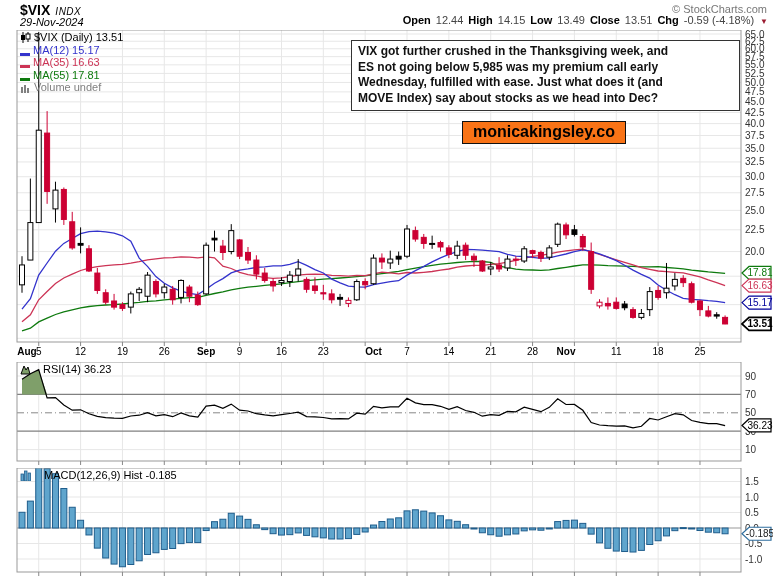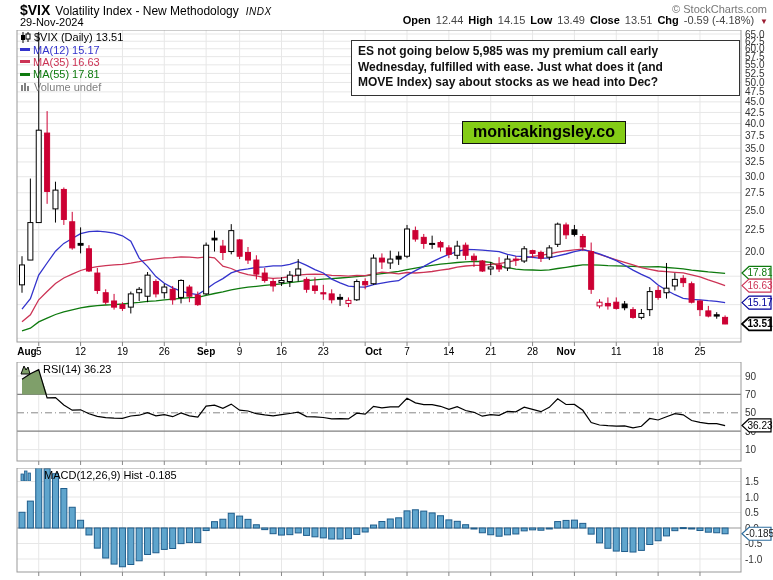--- a/index.html
+++ b/index.html
@@ -4,44 +4,43 @@
 <style>
   html,body{margin:0;padding:0;background:#fff;}
   .stage{position:relative;width:773px;height:580px;background:#fff;
          font-family:"Liberation Sans",sans-serif;overflow:hidden;}
   .abs{position:absolute;}
   .title-line{left:20px;top:2px;display:flex;align-items:baseline;white-space:nowrap;}
   .sym{font-size:14px;font-weight:bold;color:#000;margin-right:5px;}
   .name{font-size:12px;color:#000;margin-right:7px;}
   .exch{font-size:10px;color:#000;letter-spacing:.5px;font-style:italic;}
   .copyright{right:6px;top:3px;font-size:11px;color:#777;}
-  .date-line{left:20px;top:16px;font-size:11px;color:#000;}
+  .date-line{left:20px;top:16px;font-size:11px;color:#000;font-style:italic;}
   .quote-line{right:5px;top:14px;display:flex;align-items:baseline;gap:5px;
               font-size:11px;white-space:nowrap;}
   .q-lab{font-weight:bold;color:#000;}
   .q-val{color:#444;}
   .tri{color:#9b1c31;font-size:8px;margin-left:1px;}
   .legend{left:20px;top:31px;display:flex;flex-direction:column;gap:0;}
-  .legend .row{display:flex;align-items:center;gap:3px;height:12.4px;font-size:11px;white-space:nowrap;}
+  .legend .row{display:flex;align-items:flex-end;gap:3px;height:12.4px;font-size:11px;white-space:nowrap;}
   .swatch{display:inline-block;width:10px;height:3px;}
   .panel-legend{display:flex;align-items:center;gap:12px;font-size:11px;color:#000;white-space:nowrap;}
   .ann-box{left:351px;top:40px;width:375px;border:1px solid #333;background:#fff;
            padding:3px 6px 4px 6px;font-size:12px;line-height:15.5px;font-weight:bold;color:#111;z-index:5;}
-  .badge{left:462px;top:121px;background:#84cc16;border:1.5px solid #111;
+  .badge{left:462px;top:121px;background:#f97316;border:1.5px solid #111;
          padding:1px 10px 2px 10px;font-size:16px;font-weight:bold;color:#000;z-index:5;}
   svg text{font-family:"Liberation Sans",sans-serif;}
 </style>
 </head>
 <body>
 
 <div class="stage">
 
   <div class="abs title-line">
     <span class="sym">$VIX</span>
-    <span class="name">Volatility Index - New Methodology</span>
     <span class="exch">INDX</span>
   </div>
   <div class="abs copyright">© StockCharts.com</div>
   <div class="abs date-line">29-Nov-2024</div>
   <div class="abs quote-line">
     <span class="q-lab">Open</span>
     <span class="q-val">12.44</span>
     <span class="q-lab">High</span>
     <span class="q-val">14.15</span>
     <span class="q-lab">Low</span>
@@ -357,20 +356,21 @@
       <svg width="11" height="9">
         <rect x="1" y="3" width="2" height="6" fill="#808080"></rect>
         <rect x="4" y="1" width="2" height="8" fill="#808080"></rect>
         <rect x="7" y="4" width="2" height="5" fill="#808080"></rect>
       </svg>
       <span>Volume undef</span>
     </div>
   </div>
 
   <div class="abs ann-box">
+    <div>VIX got further crushed in the Thanksgiving week, and</div>
     <div>ES not going below 5,985 was my premium call early</div>
     <div>Wednesday, fulfilled with ease. Just what does it (and</div>
     <div>MOVE Index) say about stocks as we head into Dec?</div>
   </div>
   <div class="abs badge">monicakingsley.co</div>
 
   <svg id="rsi-chart" class="abs" style="left:0;top:362px" width="773" height="104">
       <line x1="17" y1="14" x2="741" y2="14" stroke="#e7e7e7" stroke-width="1"></line>
       <line x1="17" y1="87.60000000000001" x2="741" y2="87.60000000000001" stroke="#e7e7e7" stroke-width="1"></line>
       <line x1="38.739999999999995" y1="0" x2="38.739999999999995" y2="99" stroke="#e7e7e7" stroke-width="1"></line>

